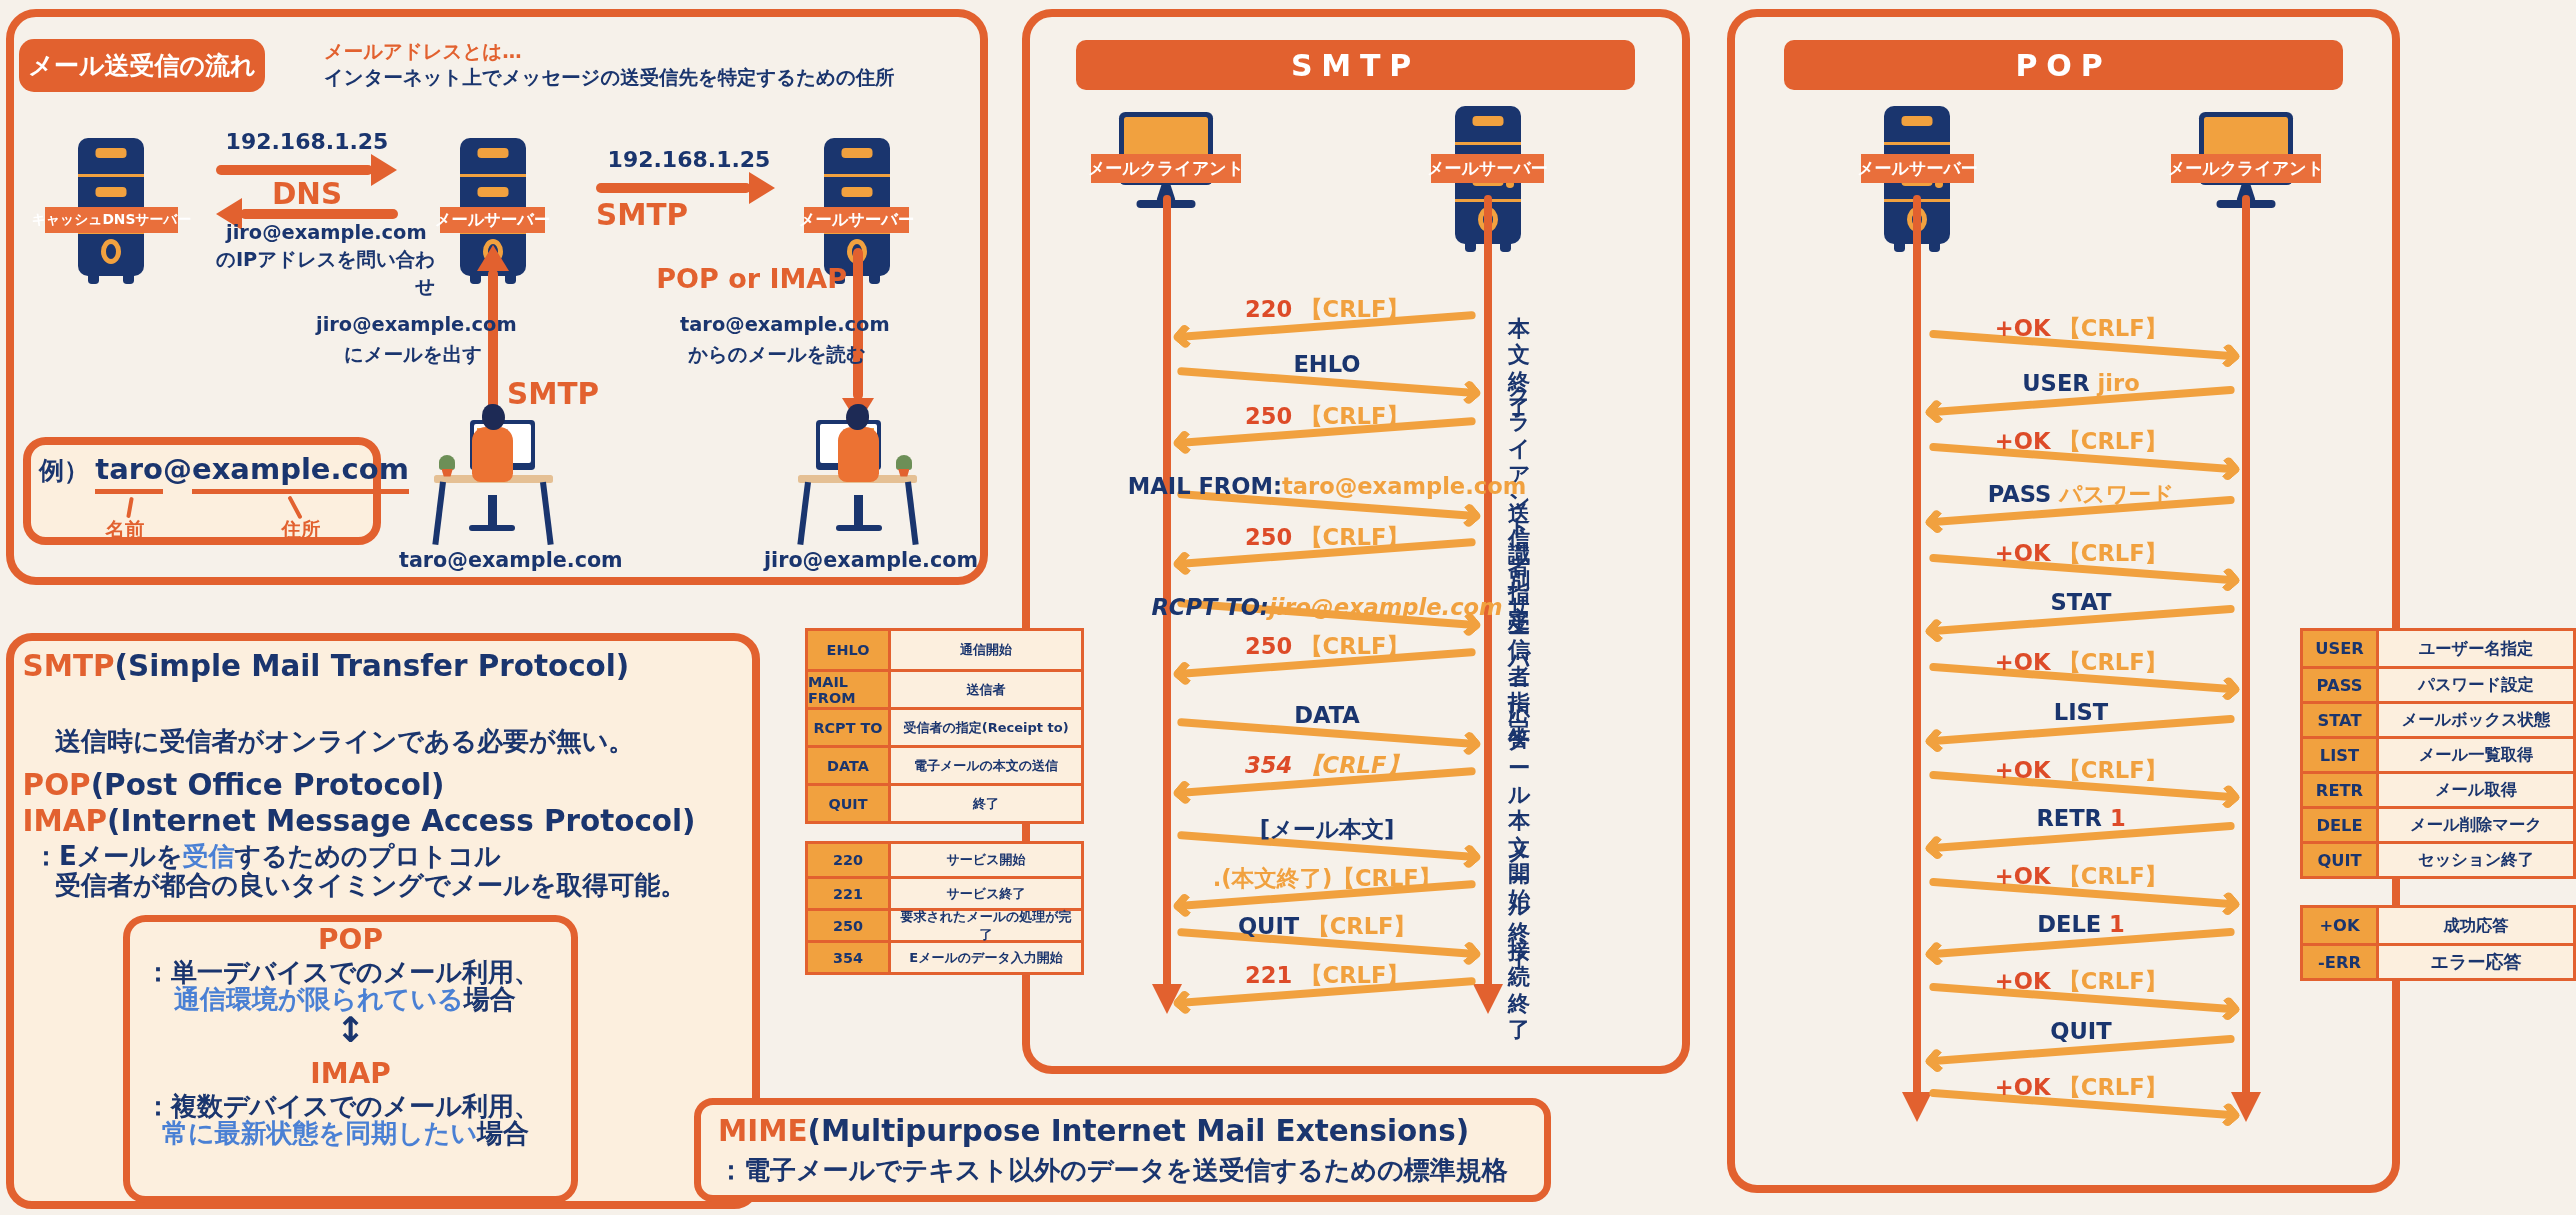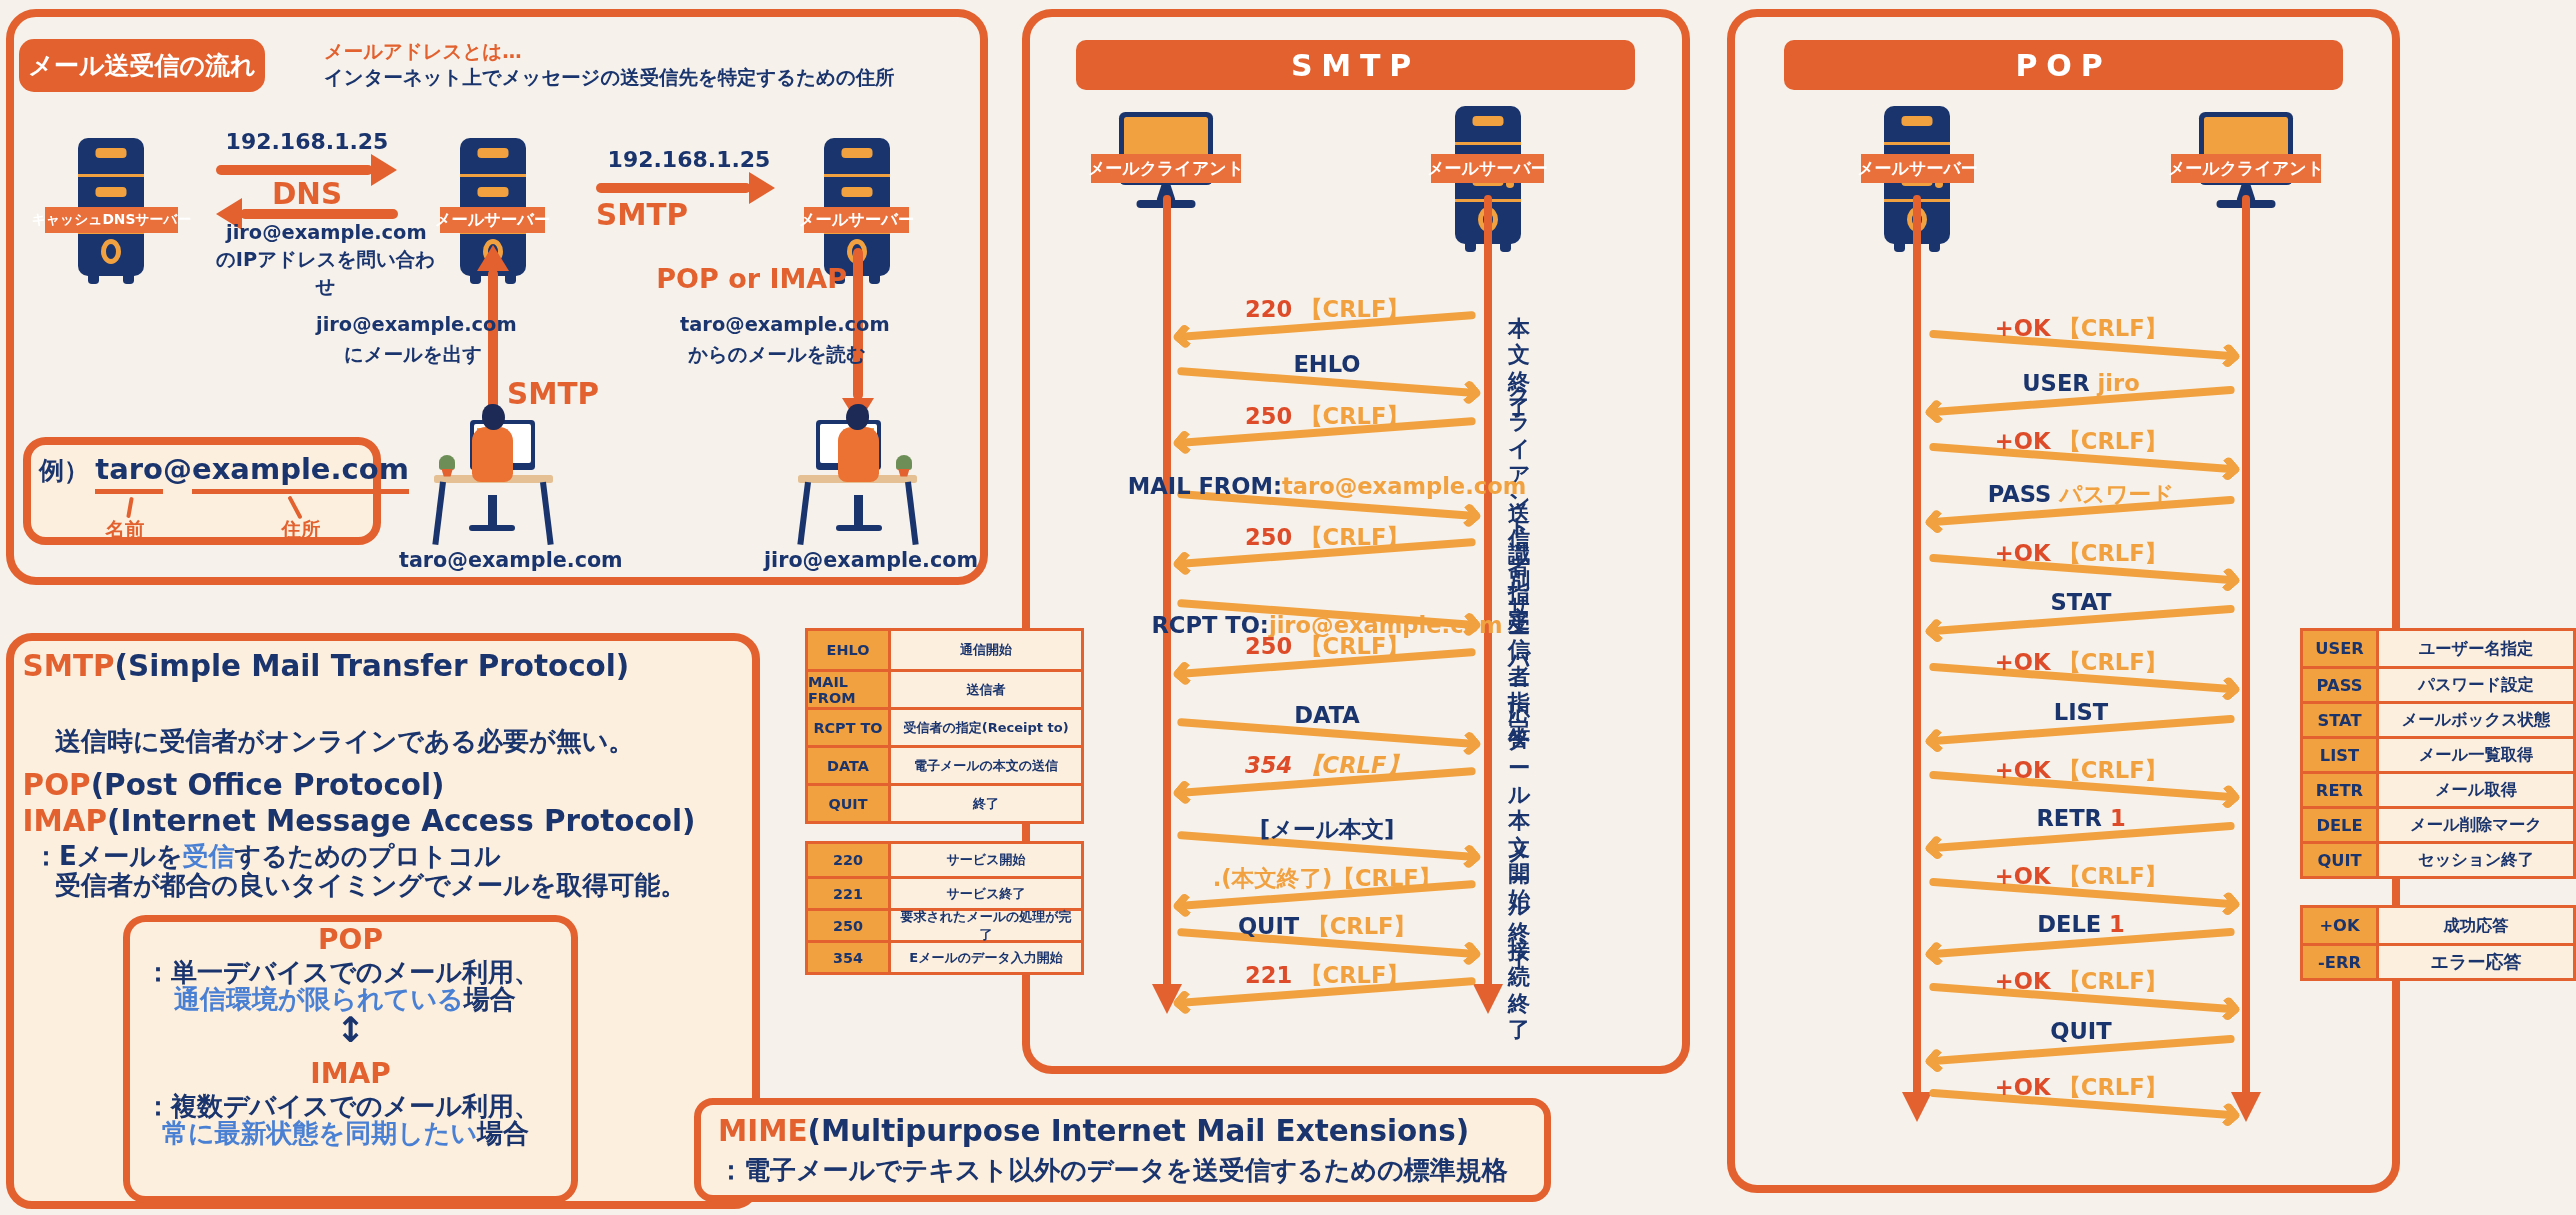--- a/index.html
+++ b/index.html
@@ -149,21 +149,21 @@
   </div>
   <div class="badge" style="left:45px;top:207px;width:133px;height:26px;font-size:13.8px;">キャッシュDNSサーバー</div>
   <div class="badge" style="left:440px;top:207px;width:105px;height:26px;font-size:16.3px;">メールサーバー</div>
   <div class="badge" style="left:804px;top:207px;width:105px;height:26px;font-size:16.3px;">メールサーバー</div>
 
   <div class="t nv ce" style="left:213px;top:129px;width:188px;font-size:22px;">192.168.1.25</div>
   <div class="harrow r" style="left:216px;top:165px;width:157px;"></div>
   <div class="t or ce" style="left:213px;top:177px;width:188px;font-size:29.4px;">DNS</div>
   <div class="harrow l" style="left:240px;top:209px;width:158px;"></div>
   <div class="t nv ce" style="left:226px;top:221px;width:200px;font-size:19.4px;">jiro@example.com</div>
-  <div class="t nv ce" style="left:216px;top:246px;width:219px;font-size:19.4px;">のIPアドレスを問い合わせ</div>
+  <div class="t nv ce" style="left:216px;top:246px;width:219px;font-size:19.4px;text-align:right;">のIPアドレスを問い合わせ</div>
 
   <div class="t nv ce" style="left:595px;top:147px;width:188px;font-size:22px;">192.168.1.25</div>
   <div class="harrow r" style="left:596px;top:183px;width:155px;"></div>
   <div class="t or" style="left:596px;top:198px;font-size:29.4px;">SMTP</div>
 
   <div class="t or" style="left:652px;top:263px;width:195px;font-size:27px;text-align:right;">POP or IMAP</div>
 
   <div class="varrow up" style="left:488px;top:269px;height:142px;"></div>
   <div class="t or" style="left:507px;top:377px;font-size:29.4px;">SMTP</div>
   <div class="t nv ce" style="left:316px;top:313px;width:194px;font-size:19.4px;">jiro@example.com</div>
@@ -296,21 +296,21 @@
 サーバー応答</div>
       <div class="msg-label" style="left: 1327px; top: 473px;"><span class="p-cmd">MAIL FROM:</span><span class="p-arg">taro@example.com</span></div>
       <div class="seq-arrow ar" style="left: 1177px; top: 501px; width: 299px;">
         <span class="head"></span>
       </div>
       <div class="msg-label" style="left: 1327px; top: 522px;"><span class="p-code">250 </span><span class="p-crlf">【CRLF】</span></div>
       <div class="seq-arrow al" style="left: 1177px; top: 549px; width: 299px;">
         <span class="head"></span>
       </div>
       <div class="seq-note" style="top: 501px; left: 1508px;">送信者指定</div>
-      <div class="msg-label" style="left: 1327px; top: 612px;"><span class="p-cmd">RCPT TO:</span><span class="p-arg">jiro@example.com</span></div>
+      <div class="msg-label" style="left: 1327px; top: 594px; font-style: italic;"><span class="p-cmd">RCPT TO:</span><span class="p-arg">jiro@example.com</span></div>
       <div class="seq-arrow ar" style="left: 1177px; top: 610px; width: 299px;">
         <span class="head"></span>
       </div>
       <div class="msg-label" style="left: 1327px; top: 631px;"><span class="p-code">250 </span><span class="p-crlf">【CRLF】</span></div>
       <div class="seq-arrow al" style="left: 1177px; top: 659px; width: 299px;">
         <span class="head"></span>
       </div>
       <div class="seq-note" style="top: 611px; left: 1508px;">受信者指定</div>
       <div class="msg-label" style="left: 1327px; top: 702px;"><span class="p-cmd">DATA</span></div>
       <div class="seq-arrow ar" style="left: 1177px; top: 729px; width: 299px;">

